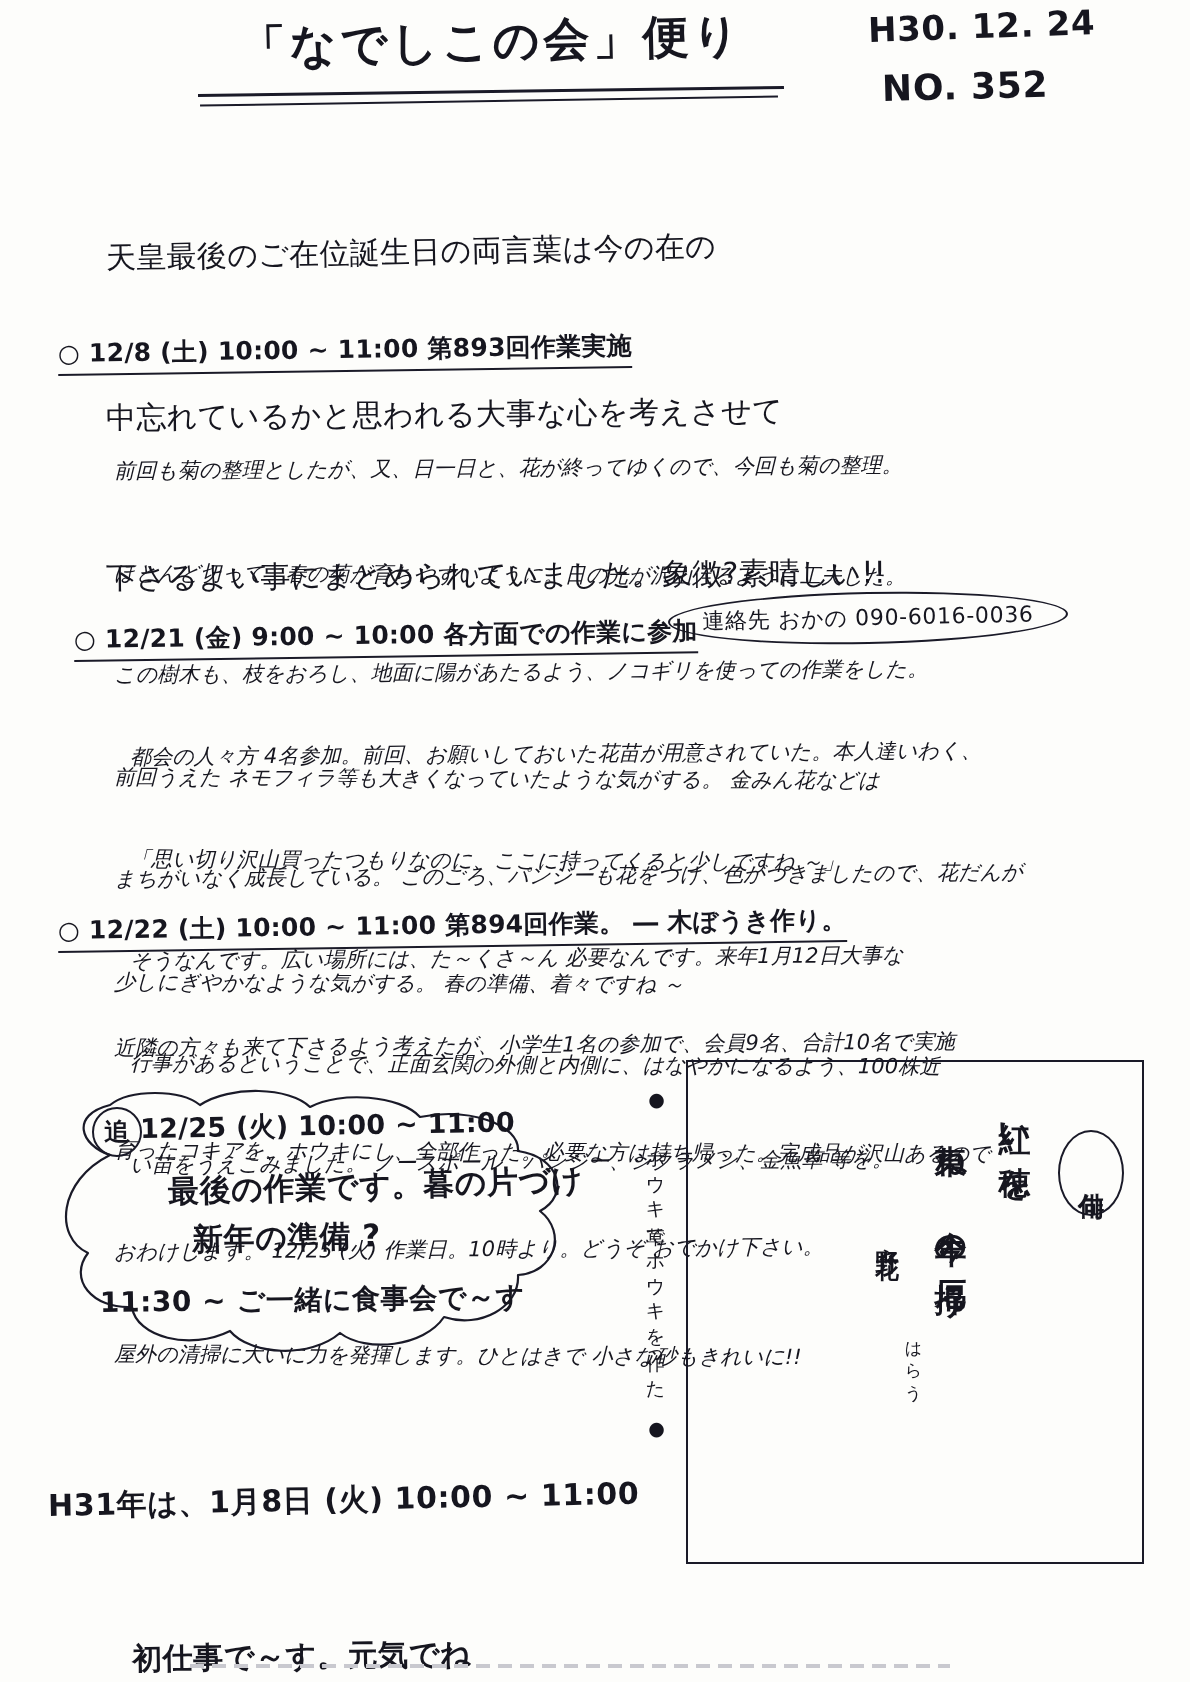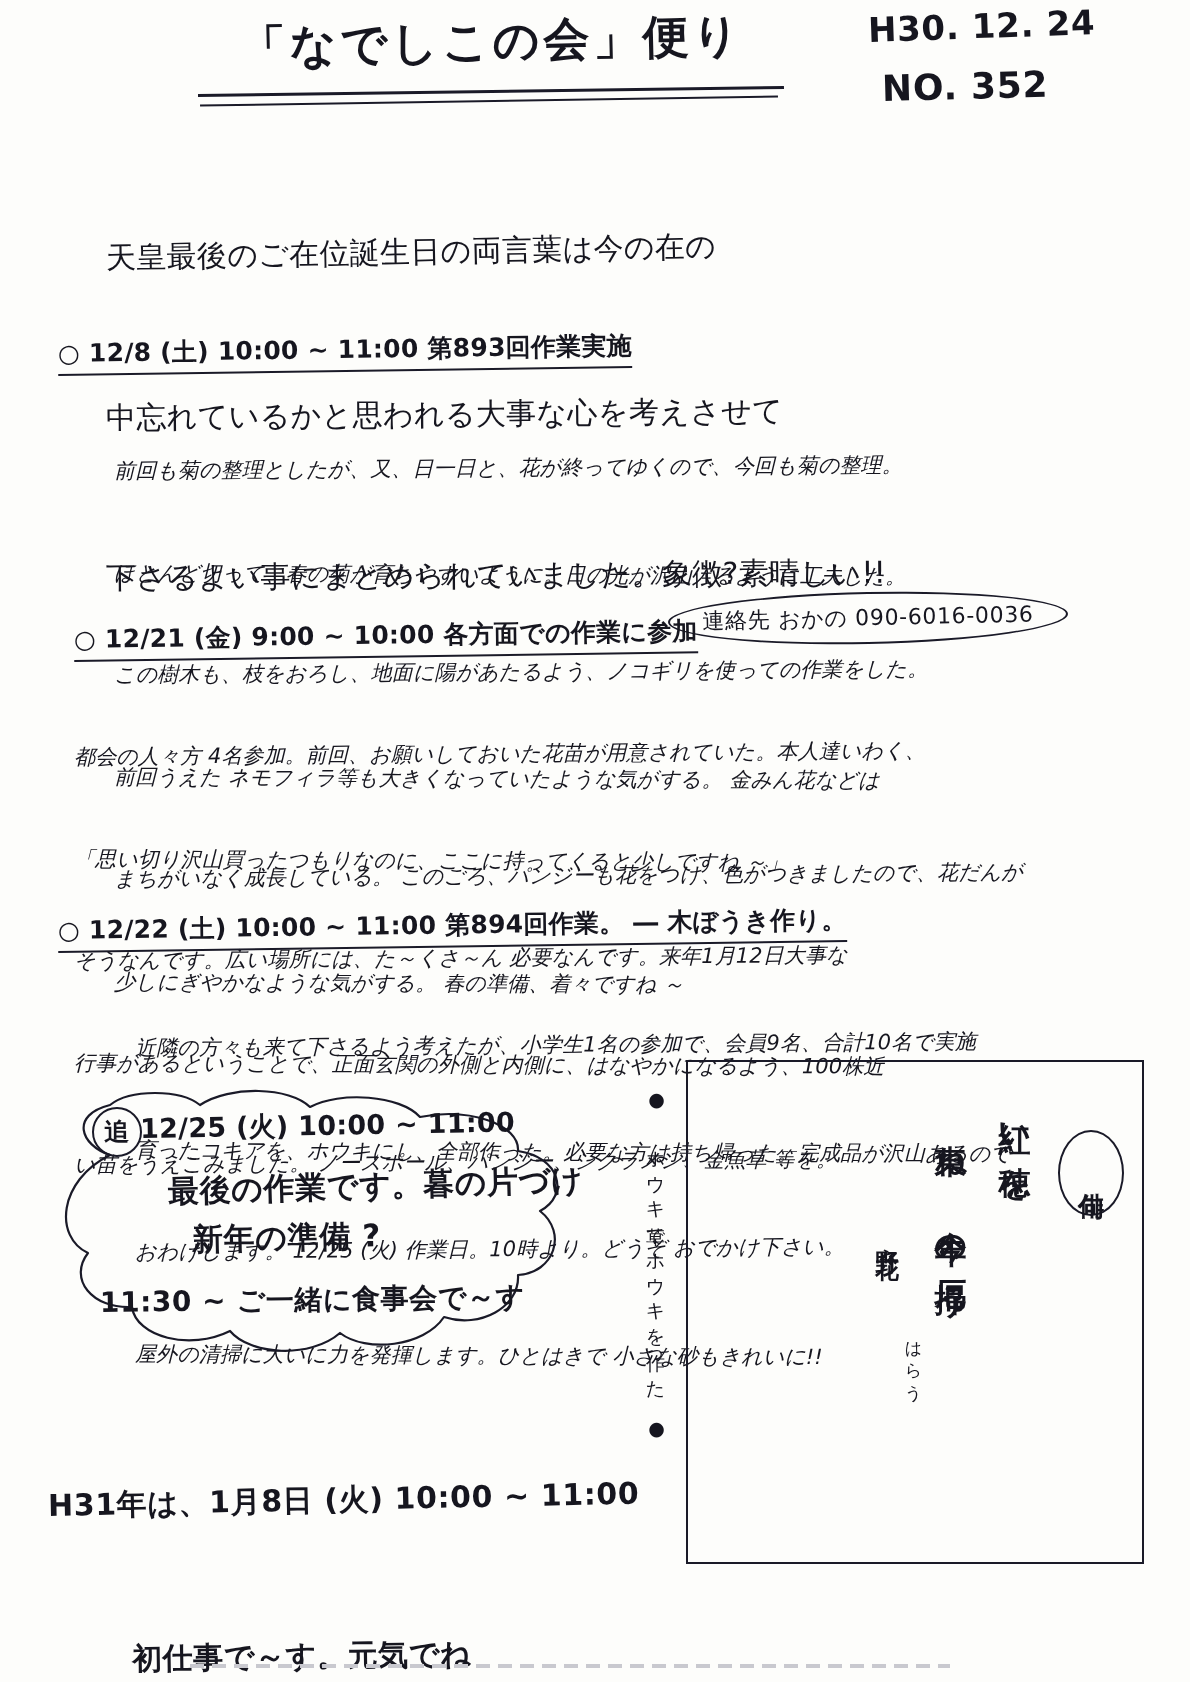--- a/index.html
+++ b/index.html
@@ -119,23 +119,23 @@
     letter-spacing: 0.005em;
     font-style: italic;
   }
   .entry-body .l { display: block; }
   .entry-body .l:nth-child(odd) { transform: rotate(-0.45deg); transform-origin: left center; }
   .entry-body .l:nth-child(even) { transform: rotate(0.25deg); transform-origin: left center; }
 
   #entry1 { left: 58px; top: 336px; width: 1040px; }
   #entry1 .entry-body { margin-left: 56px; }
   #entry2 { left: 74px; top: 622px; width: 1060px; }
-  #entry2 .entry-body { }
+  #entry2 .entry-body { margin-left: 56px; }
   #entry3 { left: 58px; top: 913px; width: 1060px; }
-  #entry3 .entry-body { margin-left: 77px; }
+  #entry3 .entry-body { margin-left: 56px; }
 
   
   #contact-note {
     position: absolute;
     left: 668px;
     top: 592px;
     width: 396px;
     height: 48px;
     border: 2px solid #1a1a28;
     border-radius: 50%;

